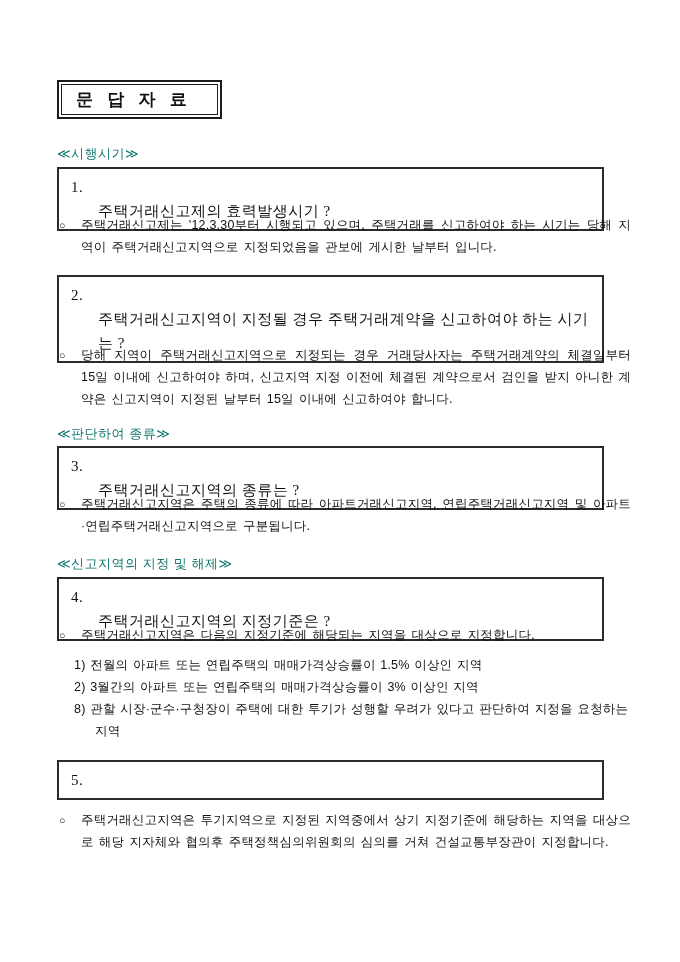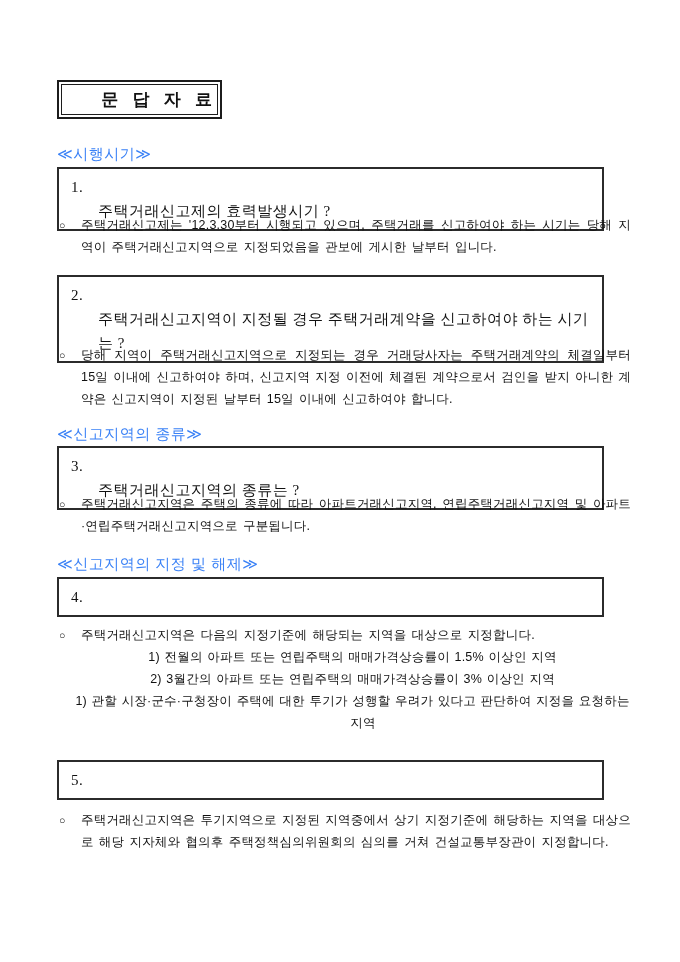--- a/index.html
+++ b/index.html
@@ -23,37 +23,37 @@
     left: 57px;
     top: 80px;
     width: 165px;
     box-sizing: border-box;
     border: 2px solid #1c1c1c;
     padding: 2px;
     background: #ffffff;
   }
   .title-inner {
     border: 1px solid #1c1c1c;
-    text-align: right;
+    text-align: left;
     font-family: "Liberation Serif", "DejaVu Serif", serif;
     font-weight: bold;
     font-size: 17px;
     letter-spacing: 5px;
     line-height: 29px;
     padding-left: 14px; 
   }
 
   
   .marker {
     position: absolute;
     left: 57px;
-    font-size: 15px;
+    font-size: 13px;
     letter-spacing: 0.5px;
     line-height: 16px;
-    color: #3b82f6;
+    color: #0f766e;
   }
 
   
   .qbox {
     position: absolute;
     left: 57px;
     width: 547px;
     box-sizing: border-box;
     border: 2px solid #2b2b2b;
     padding: 6px 8px 6px 12px;
@@ -91,22 +91,21 @@
     padding-left: 2px;
     box-sizing: border-box;
   }
   .acol { flex: 1; min-width: 0; }
   .atext {
     text-align: justify;
     word-spacing: 1.5px;
   }
   .alist {
     margin-left: -7px;
-    margin-top: 0;
-    text-align: center;
+    margin-top: 8px;
   }
   .alist-item {
     padding-left: 21px;
     text-indent: -21px;
     line-height: 22px;
     word-spacing: 1px;
   }
 </style>
 </head>
 <body>
@@ -136,48 +135,49 @@
     <span class="qtext">주택거래신고지역이 지정될 경우 주택거래계약을 신고하여야 하는 시기는 ?</span>
   </div>
 
   <div class="answer" style="top:344px">
     <span class="bullet">○</span>
     <div class="acol">
       <div class="atext">당해 지역이 주택거래신고지역으로 지정되는 경우 거래당사자는 주택거래계약의 체결일부터 15일 이내에 신고하여야 하며, 신고지역 지정 이전에 체결된 계약으로서 검인을 받지 아니한 계약은 신고지역이 지정된 날부터 15일 이내에 신고하여야 합니다.</div>
     </div>
   </div>
 
-  <div class="marker" style="top:426px">≪신고지역의 종류≫</div>
+  <div class="marker" style="top:426px">≪판단하여 종류≫</div>
 
   <div class="qbox" style="top:446px">
     <span class="qnum">3.</span>
     <span class="qtext">주택거래신고지역의  종류는 ?</span>
   </div>
 
   <div class="answer" style="top:493px">
     <span class="bullet">○</span>
     <div class="acol">
       <div class="atext">주택거래신고지역은 주택의 종류에 따라 아파트거래신고지역, 연립주택거래신고지역 및 아파트·연립주택거래신고지역으로 구분됩니다.</div>
     </div>
   </div>
 
   <div class="marker" style="top:556px">≪신고지역의 지정 및 해제≫</div>
 
   <div class="qbox" style="top:577px">
     <span class="qnum">4.</span>
+    <span class="qtext">주택거래신고지역의  지정기준은 ?</span>
   </div>
 
   <div class="answer" style="top:624px">
     <span class="bullet">○</span>
     <div class="acol">
       <div class="atext">주택거래신고지역은 다음의 지정기준에 해당되는 지역을 대상으로 지정합니다.</div>
       <div class="alist">
         <div class="alist-item">1) 전월의 아파트 또는 연립주택의 매매가격상승률이 1.5% 이상인 지역</div>
         <div class="alist-item">2) 3월간의 아파트 또는 연립주택의 매매가격상승률이 3% 이상인 지역</div>
-        <div class="alist-item">1) 관할 시장·군수·구청장이 주택에 대한 투기가 성행할 우려가 있다고 판단하여 지정을 요청하는 지역</div>
+        <div class="alist-item">8) 관할 시장·군수·구청장이 주택에 대한 투기가 성행할 우려가 있다고 판단하여 지정을 요청하는 지역</div>
       </div>
     </div>
   </div>
 
   <div class="qbox" style="top:760px">
     <span class="qnum">5.</span>
   </div>
 
   <div class="answer" style="top:809px">
     <span class="bullet">○</span>

